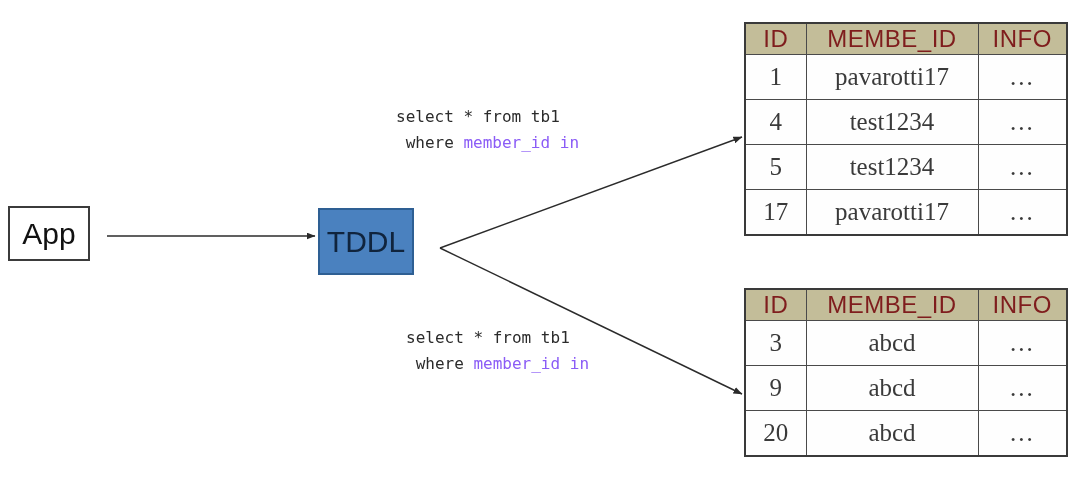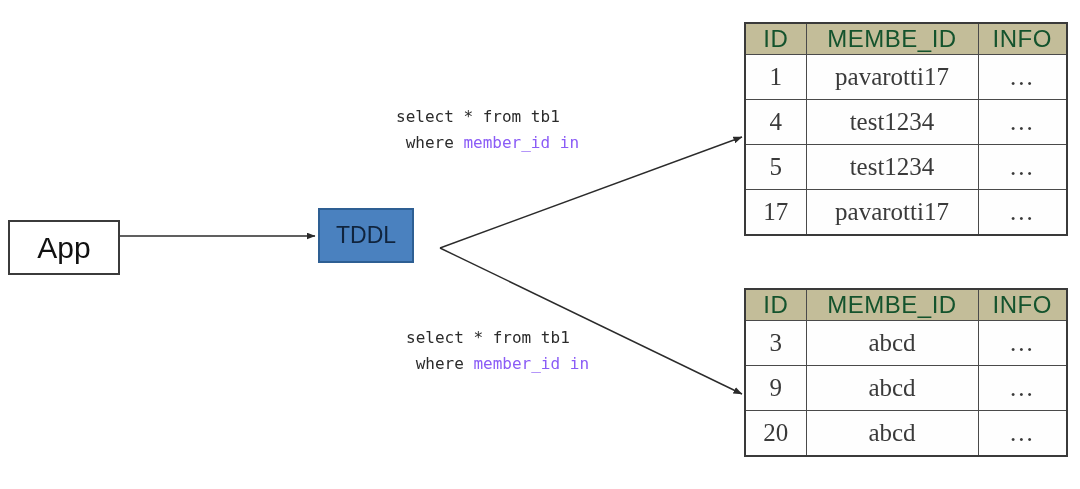--- a/index.html
+++ b/index.html
@@ -22,37 +22,37 @@
   .node-box {
     position: absolute;
     box-sizing: border-box;
     display: flex;
     align-items: center;
     justify-content: center;
     line-height: 1;
   }
   #app-box {
     left: 8px;
-    top: 220px;
-    width: 112px;
+    top: 206px;
+    width: 82px;
     height: 55px;
     background: #ffffff;
     border: 2px solid #3b3b3b;
     font-size: 30px;
     color: #111111;
     font-family: "Liberation Sans", sans-serif;
   }
   #tddl-box {
     left: 318px;
     top: 208px;
     width: 96px;
-    height: 55px;
+    height: 67px;
     background: #4a81bf;
     border: 2px solid #2e5f93;
-    font-size: 23px;
+    font-size: 30px;
     color: #10243d;
     font-family: "Liberation Sans", sans-serif;
   }
 
   
   #arrow-layer {
     position: absolute;
     left: 0;
     top: 0;
     width: 1080px;
@@ -89,21 +89,21 @@
   .db-table th,
   .db-table td {
     border: 1px solid #4a4a4a;
     box-sizing: border-box;
     text-align: center;
     font-family: "Liberation Serif", serif;
     color: #3a3a3a;
   }
   .db-table th {
     background: #c3bd99;
-    color: #14532d;
+    color: #7f1d1d;
     font-family: "Liberation Sans", sans-serif;
     font-weight: normal;
     font-size: 24px;
     height: 28px;
     letter-spacing: 0.5px;
   }
   .db-table td {
     font-size: 25px;
     height: 45px;
     background: #fefefe;

